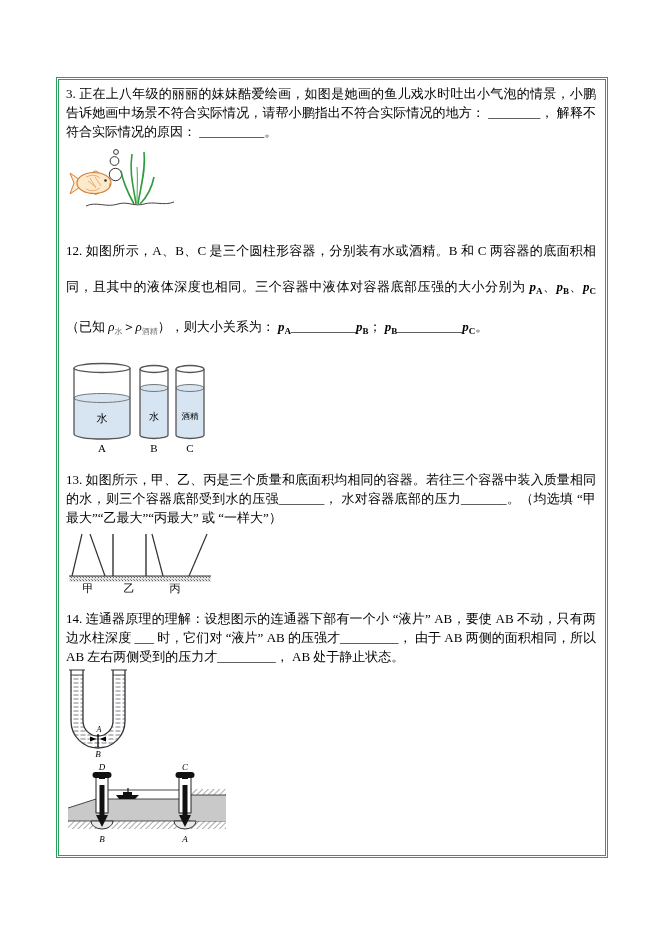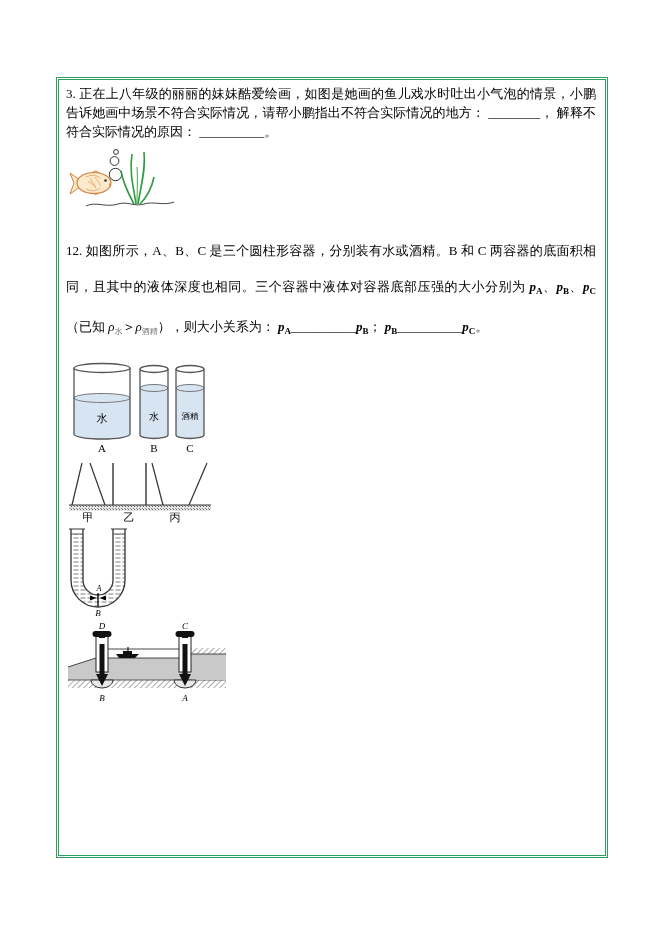--- a/index.html
+++ b/index.html
@@ -93,20 +93,21 @@
     <g>
       <path d="M108,32 L108,79 A14,3.5 0 0 0 136,79 L136,32 A14,3.5 0 0 1 108,32 Z" fill="#d7e4f2"></path>
       <ellipse cx="122" cy="32" rx="14" ry="3.5" fill="#d7e4f2" stroke="#777" stroke-width="1"></ellipse>
       <path d="M108,13 L108,79 A14,3.5 0 0 0 136,79 L136,13" fill="none" stroke="#555" stroke-width="1.3"></path>
       <ellipse cx="122" cy="13" rx="14" ry="3.5" fill="none" stroke="#555" stroke-width="1.3"></ellipse>
       <text x="122" y="63" font-size="8.5" text-anchor="middle">酒精</text>
       <text x="122" y="96" font-size="11" text-anchor="middle">C</text>
     </g>
   </svg>
 
+  <p class="q q13p">13. 如图所示，甲、乙、丙是三个质量和底面积均相同的容器。若往三个容器中装入质量相同的水，则三个容器底部受到水的压强_______， 水对容器底部的压力_______。（均选填 “甲最大”“乙最大”“丙最大” 或 “一样大”）</p>
 
   <svg id="fig13" class="fig" width="145" height="64" viewBox="0 0 145 64">
     <defs>
       <pattern id="stipple13" width="3" height="3" patternUnits="userSpaceOnUse">
         <rect width="3" height="3" fill="#e6e6e6"></rect>
         <rect x="0" y="0" width="1" height="1" fill="#666"></rect>
         <rect x="2" y="2" width="1" height="1" fill="#888"></rect>
       </pattern>
     </defs>
     <rect x="1" y="44" width="142" height="6" fill="url(#stipple13)" stroke="none"></rect>
@@ -121,20 +122,21 @@
     </g>
     <g stroke="#333" stroke-width="1.2">
       <line x1="84" y1="2" x2="95" y2="44"></line>
       <line x1="139" y1="2" x2="121" y2="44"></line>
     </g>
     <text x="20" y="60" font-size="11" text-anchor="middle">甲</text>
     <text x="61" y="60" font-size="11" text-anchor="middle">乙</text>
     <text x="107" y="60" font-size="11" text-anchor="middle">丙</text>
   </svg>
 
+  <p class="q q14p">14. 连通器原理的理解：设想图示的连通器下部有一个小 “液片” AB，要使 AB 不动，只有两边水柱深度 ___ 时，它们对 “液片” AB 的压强才_________， 由于 AB 两侧的面积相同，所以 AB 左右两侧受到的压力才_________， AB 处于静止状态。</p>
 
   <svg id="fig14" class="fig" width="72" height="90" viewBox="0 0 72 90">
     <defs>
       <pattern id="waterlines14" width="7" height="4" patternUnits="userSpaceOnUse">
         <line x1="0.5" y1="2" x2="5.5" y2="2" stroke="#445" stroke-width="0.7"></line>
       </pattern>
     </defs>
     <path fill-rule="evenodd" fill="url(#waterlines14)" d="M5,6 V52 A27,27 0 0 0 59,52 V6 Z M17,6 V52 A15,15 0 0 0 47,52 V6 Z"></path>
     <path d="M5,1 V52 A27,27 0 0 0 59,52 V1" fill="none" stroke="#333" stroke-width="1.3"></path>
     <path d="M17,1 V52 A15,15 0 0 0 47,52 V1" fill="none" stroke="#333" stroke-width="1.3"></path>

